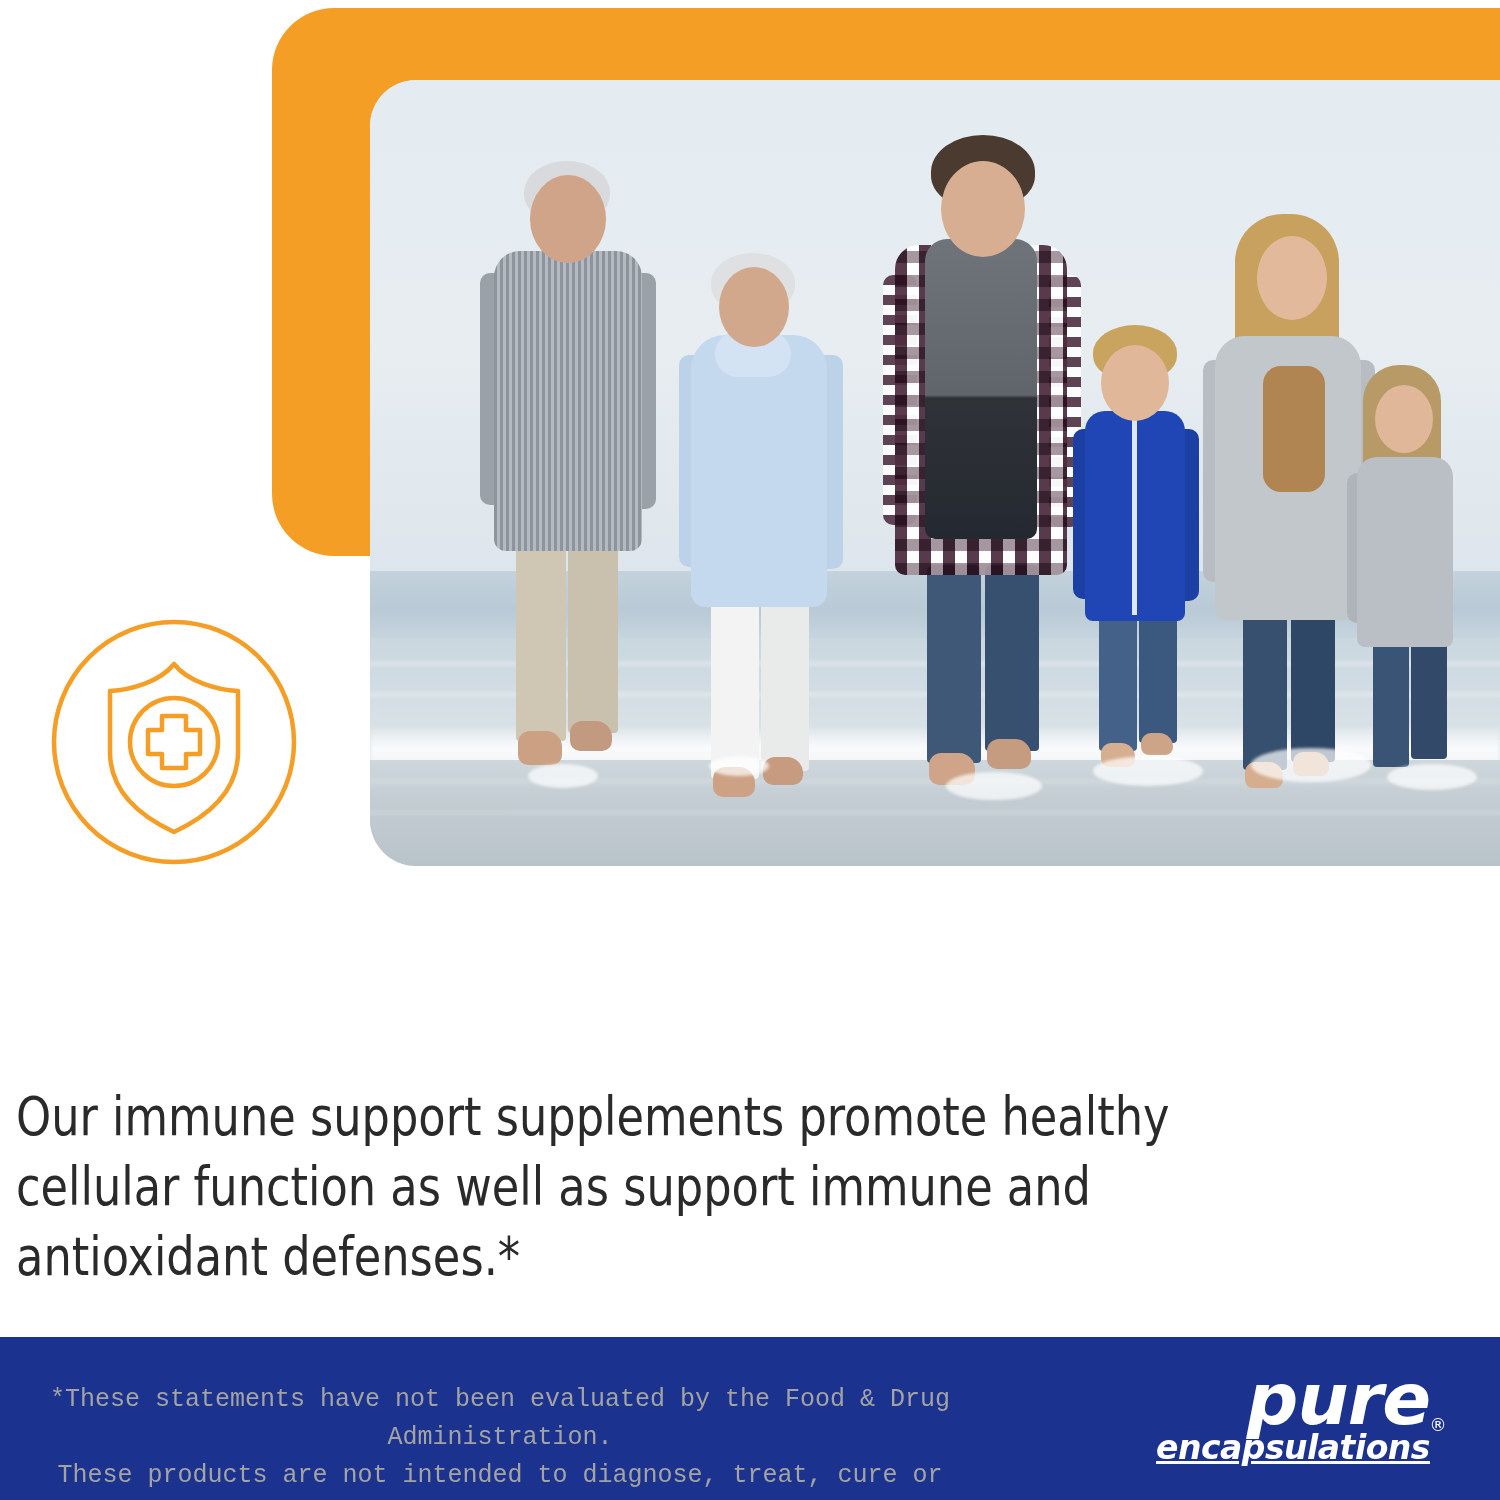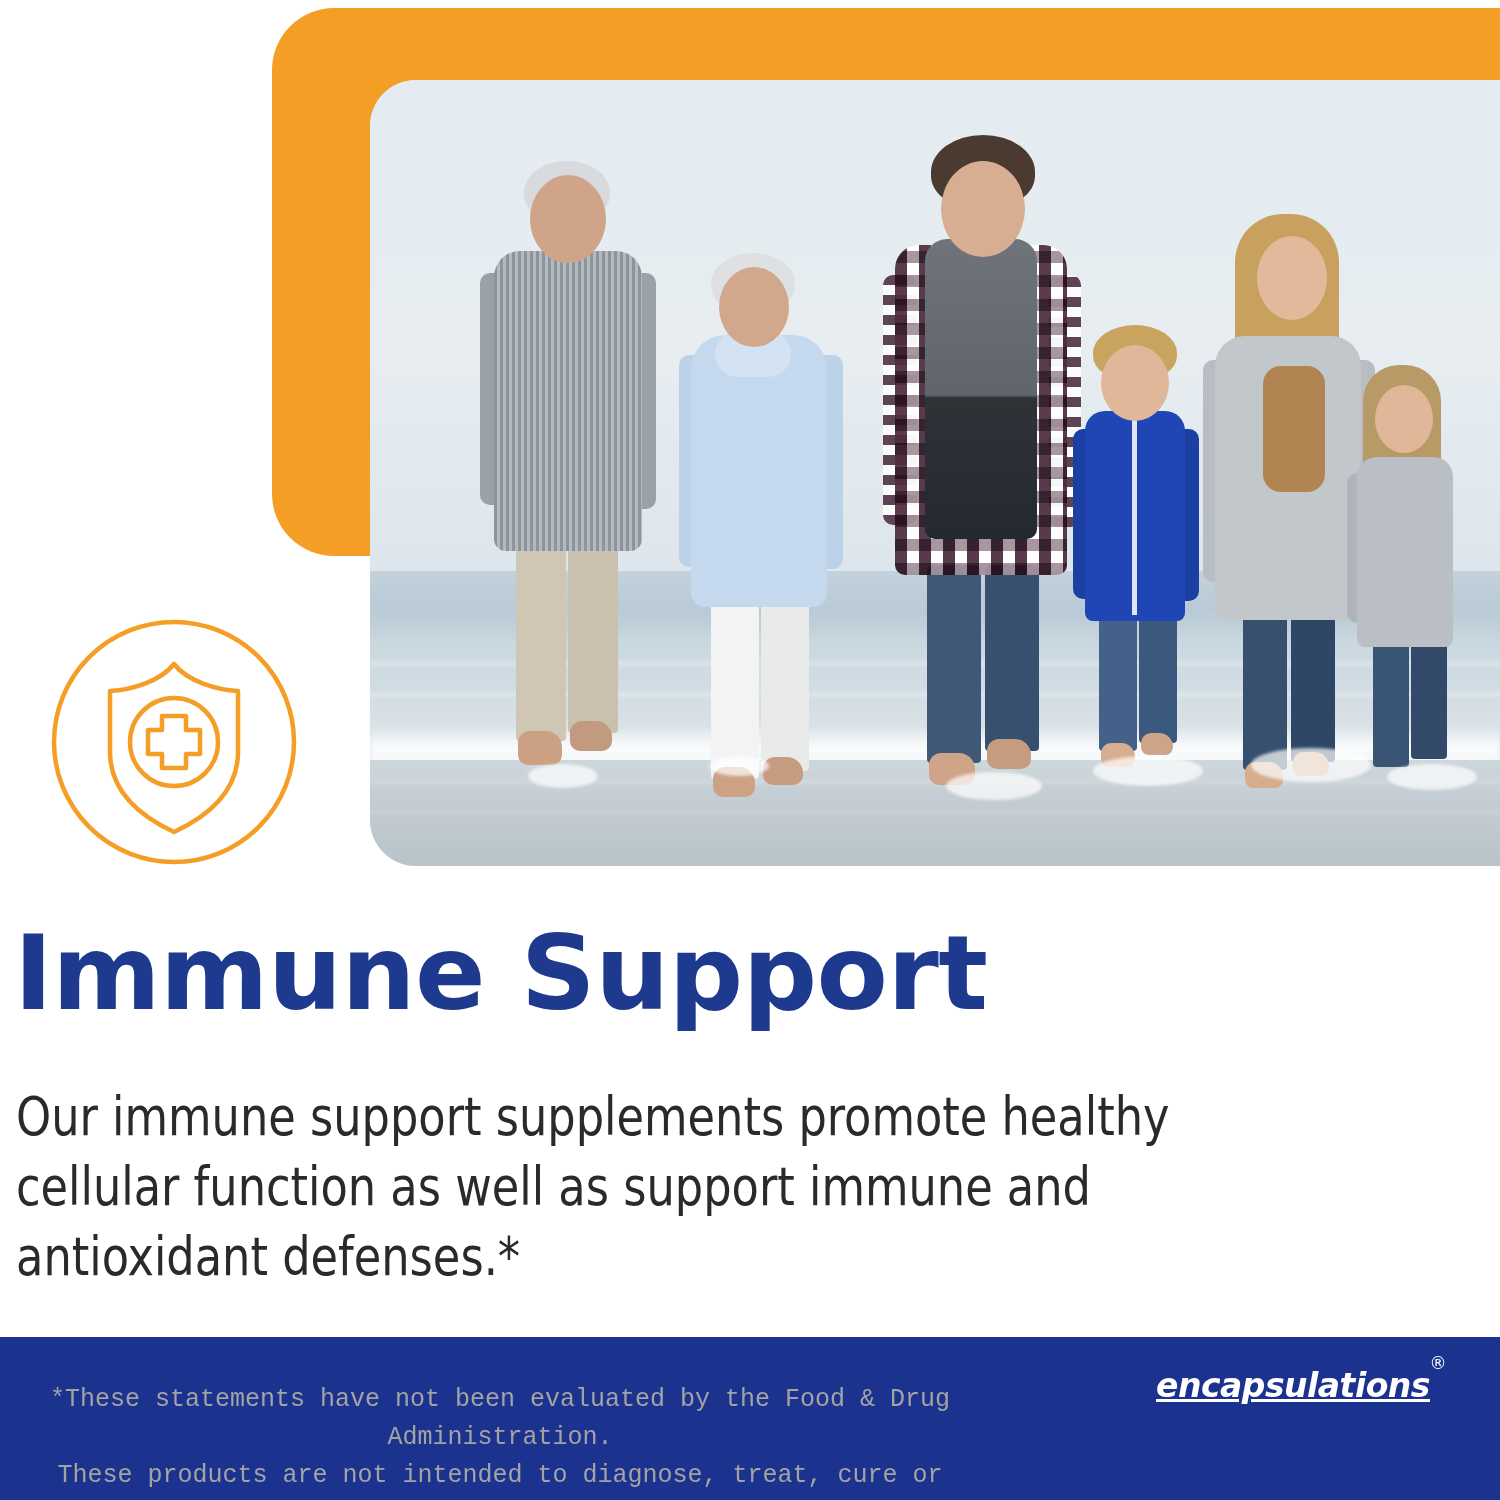--- a/index.html
+++ b/index.html
@@ -390,30 +390,30 @@
     <svg viewBox="0 0 252 252" width="252" height="252">
       <circle cx="126" cy="126" r="120" fill="none" stroke="#F59E26" stroke-width="4.5"></circle>
       <path d="M126 48 C140 66 170 74 190 75 L190 136 C190 178 156 202 126 216
                C96 202 62 178 62 136 L62 75 C82 74 112 66 126 48 Z" fill="none" stroke="#F59E26" stroke-width="4.5" stroke-linejoin="round"></path>
       <circle cx="126" cy="126" r="44" fill="none" stroke="#F59E26" stroke-width="4.5"></circle>
       <path d="M114 100 L138 100 L138 114 L152 114 L152 138 L138 138 L138 152
                L114 152 L114 138 L100 138 L100 114 L114 114 Z" fill="none" stroke="#F59E26" stroke-width="4.5" stroke-linejoin="round"></path>
     </svg>
   </div>
 
-  <div class="headline">Immune Support</div>
 
   <div class="bodycopy">Our immune support supplements promote healthy cellular function as well as support immune and antioxidant defenses.*</div>
 
   <div class="footer">
     <div class="disclaimer">
       <div>*These statements have not been evaluated by the Food &amp; Drug Administration.</div>
       <div>These products are not intended to diagnose, treat, cure or prevent any disease.</div>
     </div>
     <div class="logo">
+      <div class="logo-pure">pure</div>
       <div class="logo-sub">
         <span>encapsulations</span>
         <span class="logo-reg">®</span>
       </div>
     </div>
   </div>
 
 </div>
 
 </body></html>

